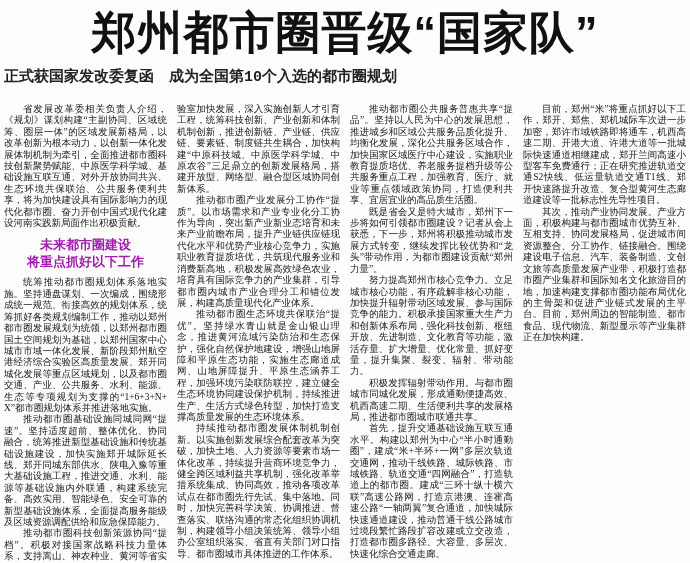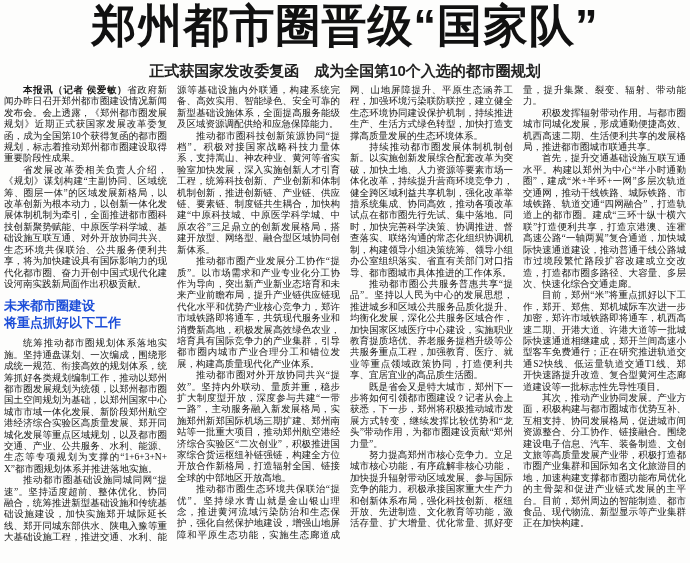--- a/index.html
+++ b/index.html
@@ -6,42 +6,41 @@
   body {
     width: 690px; height: 563px;
     background: #fdfdfc;
     color: #161616;
     font-family: "Liberation Serif", serif;
     overflow: hidden;
   }
   .page {
     width: 690px; height: 563px;
     box-sizing: border-box;
-    padding: 0 4px 0 4px;
+    padding: 7px 4px 0 4px;
     background: #fdfdfc;
   }
   .headline {
     font-family: "Liberation Sans", sans-serif;
     font-weight: 900;
     font-size: 45px;
     line-height: 52px;
     text-align: center;
     letter-spacing: 1px;
     color: #111;
     margin: 0;
     white-space: nowrap;
   }
   .subtitle {
-    font-family: Liberation Sans, sans-serif;
+    font-family: Liberation Mono, monospace;
     font-weight: 700;
     font-size: 15px;
     line-height: 20px;
-    text-align: center;
     color: #222;
-    margin: 9px 0 4px 0;
+    margin: 9px 0 16px 0;
   }
   .article-body {
     height: 462px;
     column-count: 4;
     column-gap: 10px;
     column-fill: auto;
     text-align: justify;
     font-size: 9.5px;
     line-height: 11.4px;
     letter-spacing: 0;
@@ -51,45 +50,43 @@
     margin: 0;
     text-indent: 2em;
     word-break: break-all;
   }
   .article-body p strong { font-weight: 700; }
   .subhead {
     font-family: "Liberation Sans", sans-serif;
     font-weight: 700;
     font-size: 13px;
     line-height: 17px;
-    text-align: left;
+    text-align: center;
     text-indent: 0;
     margin: 7px 0 7px 0;
     break-inside: avoid;
-    color: #1d4ed8;
+    color: #a21caf;
   }
 </style>
 </head>
 <body>
 
 <div class="page">
   <h1 class="headline">郑州都市圈晋级“国家队”</h1>
   <div class="subtitle">正式获国家发改委复函　成为全国第10个入选的都市圈规划</div>
   <div class="article-body">
-      <p><strong>本报讯（记者 侯爱敏）</strong>省政府新闻办昨日召开郑州都市圈建设情况新闻发布会。会上透露，《郑州都市圈发展规划》近期正式获国家发展改革委复函，成为全国第10个获得复函的都市圈规划，标志着推动郑州都市圈建设取得重要阶段性成果。</p>
       <p>省发展改革委相关负责人介绍，《规划》谋划构建“主副协同、区域统筹、圈层一体”的区域发展新格局，以改革创新为根本动力，以创新一体化发展体制机制为牵引，全面推进都市圈科技创新聚势赋能、中原医学科学城、基础设施互联互通、对外开放协同共兴、生态环境共保联治、公共服务便利共享，将为加快建设具有国际影响力的现代化都市圈、奋力开创中国式现代化建设河南实践新局面作出积极贡献。</p>
       <h3 class="subhead">未来都市圈建设<br>将重点抓好以下工作</h3>
       <p>统筹推动都市圈规划体系落地实施。坚持通盘谋划、一次编成，围绕形成统一规范、衔接高效的规划体系，统筹抓好各类规划编制工作，推动以郑州都市圈发展规划为统领，以郑州都市圈国土空间规划为基础，以郑州国家中心城市市域一体化发展、新阶段郑州航空港经济综合实验区高质量发展、郑开同城化发展等重点区域规划，以及都市圈交通、产业、公共服务、水利、能源、生态等专项规划为支撑的“1+6+3+N+X”都市圈规划体系并推进落地实施。</p>
       <p>推动都市圈基础设施同城同网“提速”。坚持适度超前、整体优化、协同融合，统筹推进新型基础设施和传统基础设施建设，加快实施郑开城际延长线、郑开同城东部供水、陕电入豫等重大基础设施工程，推进交通、水利、能源等基础设施内外联通，构建系统完备、高效实用、智能绿色、安全可靠的新型基础设施体系，全面提高服务能级及区域资源调配供给和应急保障能力。</p>
       <p>推动都市圈科技创新策源协同“提档”。积极对接国家战略科技力量体系，支持嵩山、神农种业、黄河等省实验室加快发展，深入实施创新人才引育工程，统筹科技创新、产业创新和体制机制创新，推进创新链、产业链、供应链、要素链、制度链共生耦合，加快构建“中原科技城、中原医学科学城、中原农谷”三足鼎立的创新发展格局，搭建开放型、网络型、融合型区域协同创新体系。</p>
-      <p>推动都市圈产业发展分工协作“提质”。以市场需求和产业专业化分工协作为导向，突出新产业新业态培育和未来产业前瞻布局，提升产业链供应链现代化水平和优势产业核心竞争力，郑许市域铁路即将通车，共筑现代服务业和消费新高地，积极发展高效绿色农业，培育具有国际竞争力的产业集群，引导都市圈内城市产业合理分工和错位发展，构建高质量现代化产业体系。</p>
-      <p>推动都市圈对外开放协同共兴“提效”。坚持内外联动、量质并重，稳步扩大制度型开放，深度参与共建“一带一路”，主动服务融入新发展格局，实施郑州新郑国际机场三期扩建、郑州南站等一批重大项目，推动郑州航空港经济综合实验区“二次创业”，积极推进国家综合货运枢纽补链强链，构建全方位开放合作新格局，打造辐射全国、链接全球的中部地区开放高地。</p>
+      <p>推动都市圈产业发展分工协作“提质”。以市场需求和产业专业化分工协作为导向，突出新产业新业态培育和未来产业前瞻布局，提升产业链供应链现代化水平和优势产业核心竞争力，实施职业教育提质培优，共筑现代服务业和消费新高地，积极发展高效绿色农业，培育具有国际竞争力的产业集群，引导都市圈内城市产业合理分工和错位发展，构建高质量现代化产业体系。</p>
       <p>推动都市圈生态环境共保联治“提优”。坚持绿水青山就是金山银山理念，推进黄河流域污染防治和生态保护，强化自然保护地建设，增强山地屏障和平原生态功能，实施生态廊道成网、山地屏障提升、平原生态涵养工程，加强环境污染联防联控，建立健全生态环境协同建设保护机制，持续推进生产、生活方式绿色转型，加快打造支撑高质量发展的生态环境体系。</p>
       <p>持续推动都市圈发展体制机制创新。以实施创新发展综合配套改革为突破，加快土地、人力资源等要素市场一体化改革，持续提升营商环境竞争力，健全跨区域利益共享机制，强化改革举措系统集成、协同高效，推动各项改革试点在都市圈先行先试、集中落地。同时，加快完善科学决策、协调推进、督查落实、联络沟通的常态化组织协调机制，构建领导小组决策统筹、领导小组办公室组织落实、省直有关部门对口指导、都市圈城市具体推进的工作体系。</p>
       <p>推动都市圈公共服务普惠共享“提品”。坚持以人民为中心的发展思想，推进城乡和区域公共服务品质化提升、均衡化发展，深化公共服务区域合作，加快国家区域医疗中心建设，实施职业教育提质培优、养老服务提档升级等公共服务重点工程，加强教育、医疗、就业等重点领域政策协同，打造便利共享、宜居宜业的高品质生活圈。</p>
       <p>既是省会又是特大城市，郑州下一步将如何引领都市圈建设？记者从会上获悉，下一步，郑州将积极推动城市发展方式转变，继续发挥比较优势和“龙头”带动作用，为都市圈建设贡献“郑州力量”。</p>
       <p>努力提高郑州市核心竞争力。立足城市核心功能，有序疏解非核心功能，加快提升辐射带动区域发展、参与国际竞争的能力。积极承接国家重大生产力和创新体系布局，强化科技创新、枢纽开放、先进制造、文化教育等功能，激活存量、扩大增量、优化常量、抓好变量，提升集聚、裂变、辐射、带动能力。</p>
       <p>积极发挥辐射带动作用。与都市圈城市同城化发展，形成通勤便捷高效、机西高速二期、生活便利共享的发展格局，推进都市圈城市联通共享。</p>
-      <p>首先，提升交通基础设施互联互通水平。构建以郑州为中心“半小时通勤圈”，建成“米+半环+一网”多层次轨道交通网，推动干线铁路、城际铁路、市域铁路、轨道交通“四网融合”，打造轨道上的都市圈。建成“三环十纵十横六联”打造便利共享，打造京港澳、连霍高速公路“一轴两翼”复合通道，加快城际快速通道建设，推动普通干线公路城市过境段繁忙路段扩容改建或立交改造，打造都市圈多路径、大容量、多层次、快速化综合交通走廊。</p>
+      <p>首先，提升交通基础设施互联互通水平。构建以郑州为中心“半小时通勤圈”，建成“米+半环+一网”多层次轨道交通网，推动干线铁路、城际铁路、市域铁路、轨道交通“四网融合”，打造轨道上的都市圈。建成“三环十纵十横六联”高速公路网，打造京港澳、连霍高速公路“一轴两翼”复合通道，加快城际快速通道建设，推动普通干线公路城市过境段繁忙路段扩容改建或立交改造，打造都市圈多路径、大容量、多层次、快速化综合交通走廊。</p>
       <p>目前，郑州“米”将重点抓好以下工作，郑开、郑焦、郑机城际车次进一步加密，郑许市域铁路即将通车，机西高速二期、开港大道、许港大道等一批城际快速通道相继建成，郑开兰间高速小型客车免费通行；正在研究推进轨道交通S2快线、低运量轨道交通T1线、郑开快速路提升改造、复合型黄河生态廊道建设等一批标志性先导性项目。</p>
       <p>其次，推动产业协同发展。产业方面，积极构建与都市圈城市优势互补、互相支持、协同发展格局，促进城市间资源整合、分工协作、链接融合。围绕建设电子信息、汽车、装备制造、文创文旅等高质量发展产业带，积极打造都市圈产业集群和国际知名文化旅游目的地，加速构建支撑都市圈功能布局优化的主骨架和促进产业链式发展的主平台。目前，郑州周边的智能制造、都市食品、现代物流、新型显示等产业集群正在加快构建。</p>
     </div>
 </div>
 
 </body></html>

